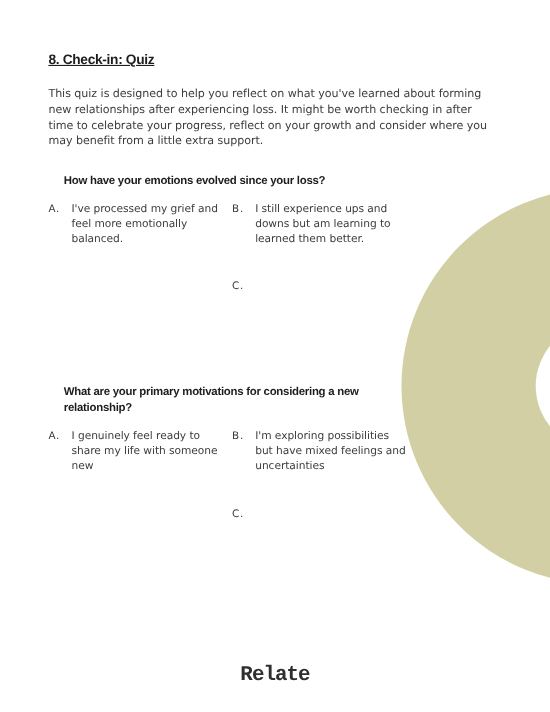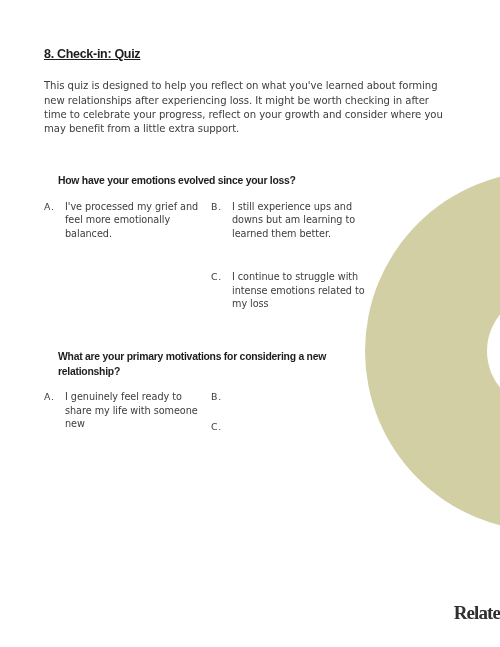--- a/index.html
+++ b/index.html
@@ -78,21 +78,21 @@
     color: #3c3c3e;
     letter-spacing: -0.05px;
   }
 
   
   .question-block {
     position: absolute;
     left: 0;
     width: 500px;
   }
-  .q1 { top: 174px; }
+  .q1 { top: 158px; }
   .q2 { top: 350px; }
 
   .question-title {
     margin-left: 58px;
     width: 318px;
     font-family: "Liberation Sans", sans-serif;
     font-size: 10.4px;
     font-weight: bold;
     line-height: 14.5px;
     letter-spacing: -0.25px;
@@ -142,22 +142,22 @@
   .option.gap-c {
     margin-top: 30px;
   }
 
   
   .footer-logo {
     position: absolute;
     left: 0;
     top: 602px;
     width: 500px;
-    text-align: right;
-    font-family: Liberation Serif, serif;
+    text-align: center;
+    font-family: Liberation Mono, monospace;
     font-size: 19px;
     font-weight: bold;
     letter-spacing: -0.9px;
     color: #2f2f31;
     z-index: 4;
   }
 </style>
 </head>
 <body>
 
@@ -181,38 +181,38 @@
             <span class="option-text">I've processed my grief and feel more emotionally balanced.</span>
           </div>
         </div>
         <div class="option-col col-right">
           <div class="option">
             <span class="option-letter">B.</span>
             <span class="option-text">I still experience ups and downs but am learning to learned them better.</span>
           </div>
           <div class="option gap-c">
             <span class="option-letter">C.</span>
-            <span class="option-text">I continue to struggle with intense emotions related to my loss</span>
           </div>
         </div>
       </div>
     </div>
 
     <div class="question-block q2">
       <div class="question-title">What are your primary motivations for considering a new relationship?</div>
       <div class="options">
         <div class="option-col col-left">
           <div class="option">
             <span class="option-letter">A.</span>
             <span class="option-text">I genuinely feel ready to share my life with someone new</span>
           </div>
         </div>
         <div class="option-col col-right">
           <div class="option">
             <span class="option-letter">B.</span>
+            <span class="option-text">I'm exploring possibilities but have mixed feelings and uncertainties</span>
           </div>
           <div class="option gap-c">
             <span class="option-letter">C.</span>
           </div>
         </div>
       </div>
     </div>
 
     <div class="footer-logo">Relate</div>
 

